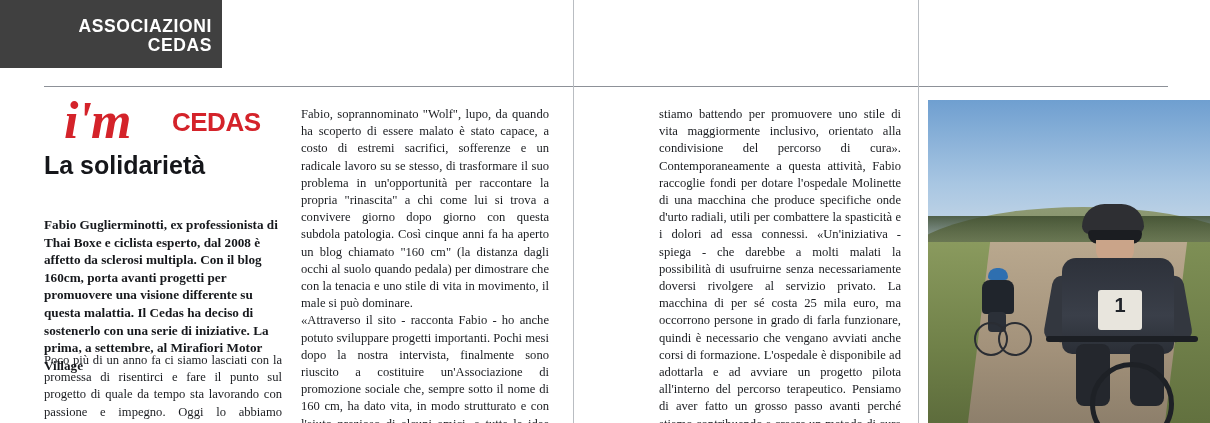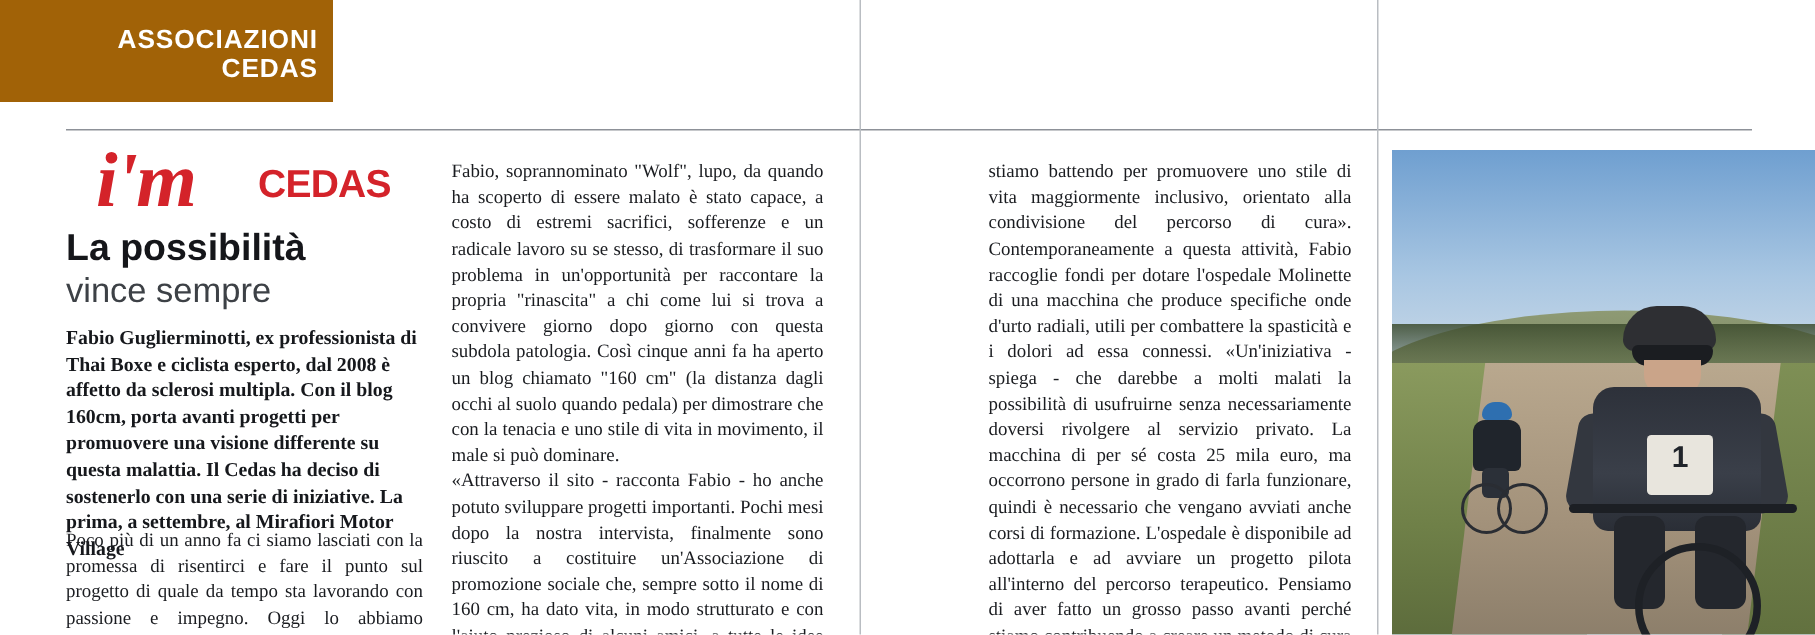--- a/index.html
+++ b/index.html
@@ -32,21 +32,21 @@
     line-height: 60px;
   }
 
   
   .header-band {
     position: absolute;
     left: 0px;
     top: 0px;
     width: 222px;
     height: 68px;
-    background: #a16207;
+    background: #404040;
   }
   .header-band .kicker {
     position: absolute;
     right: 10px;
     top: 17px;
     text-align: right;
     color: #ffffff;
     font-family: "Liberation Sans", sans-serif;
     font-weight: bold;
     font-size: 17.5px;
@@ -308,22 +308,21 @@
 <div class="top-rule"></div>
 <div class="vrule v1"></div>
 <div class="vrule v2"></div>
 
 <div class="masthead">
   <span class="im">i'm</span>
   <span class="cedas">CEDAS</span>
 </div>
 
 <div class="headline">
-  <div class="line1">La possibilità</div>
-  <div class="line2">vince sempre</div>
+  <div class="line1">La solidarietà</div>
 </div>
 
 <div class="standfirst">Fabio Guglierminotti, ex professionista di Thai Boxe e ciclista esperto, dal 2008 è affetto da sclerosi multipla. Con il blog 160cm, porta avanti progetti per promuovere una visione differente su questa malattia. Il Cedas ha deciso di sostenerlo con una serie di iniziative. La prima, a settembre, al Mirafiori Motor Village</div>
 
 <div class="col col-1">
   <p>Poco più di un anno fa ci siamo lasciati con la promessa di risentirci e fare il punto sul progetto di quale da tempo sta lavorando con passione e impegno. Oggi lo abbiamo incontrato ed è stato come ritrovarsi un caro amico. Parliamo di</p>
 </div>
 
 <div class="col col-2">
   <p>Fabio, soprannominato "Wolf", lupo, da quando ha scoperto di essere malato è stato capace, a costo di estremi sacrifici, sofferenze e un radicale lavoro su se stesso, di trasformare il suo problema in un'opportunità per raccontare la propria "rinascita" a chi come lui si trova a convivere giorno dopo giorno con questa subdola patologia. Così cinque anni fa ha aperto un blog chiamato "160 cm" (la distanza dagli occhi al suolo quando pedala) per dimostrare che con la tenacia e uno stile di vita in movimento, il male si può dominare.</p>

